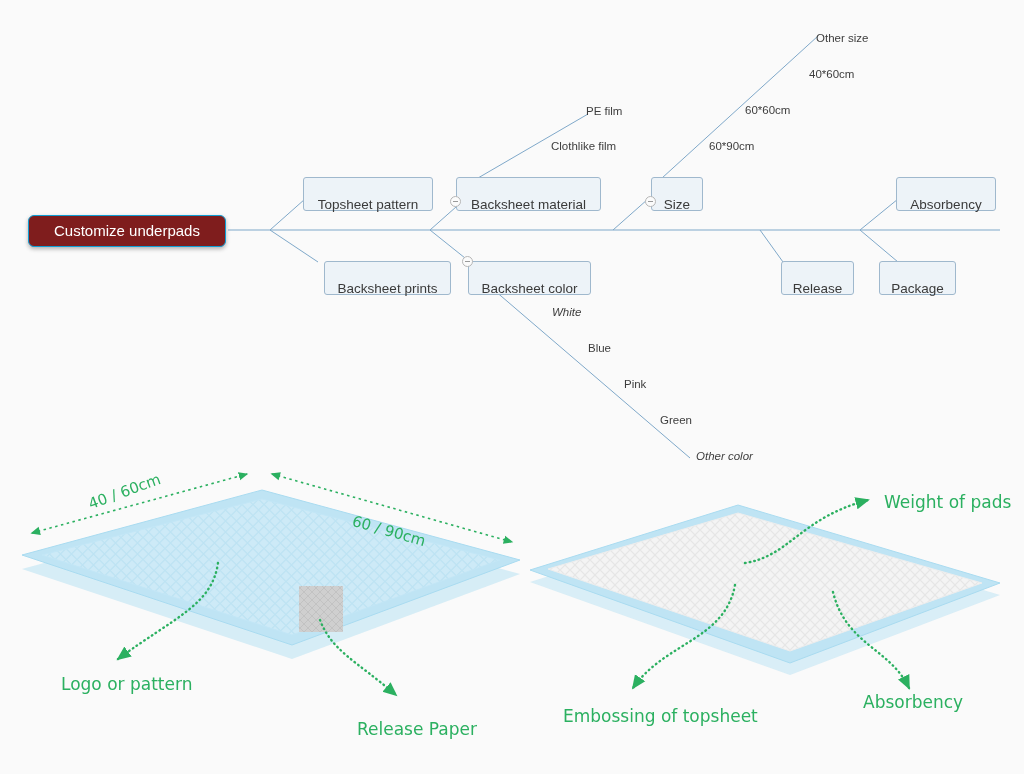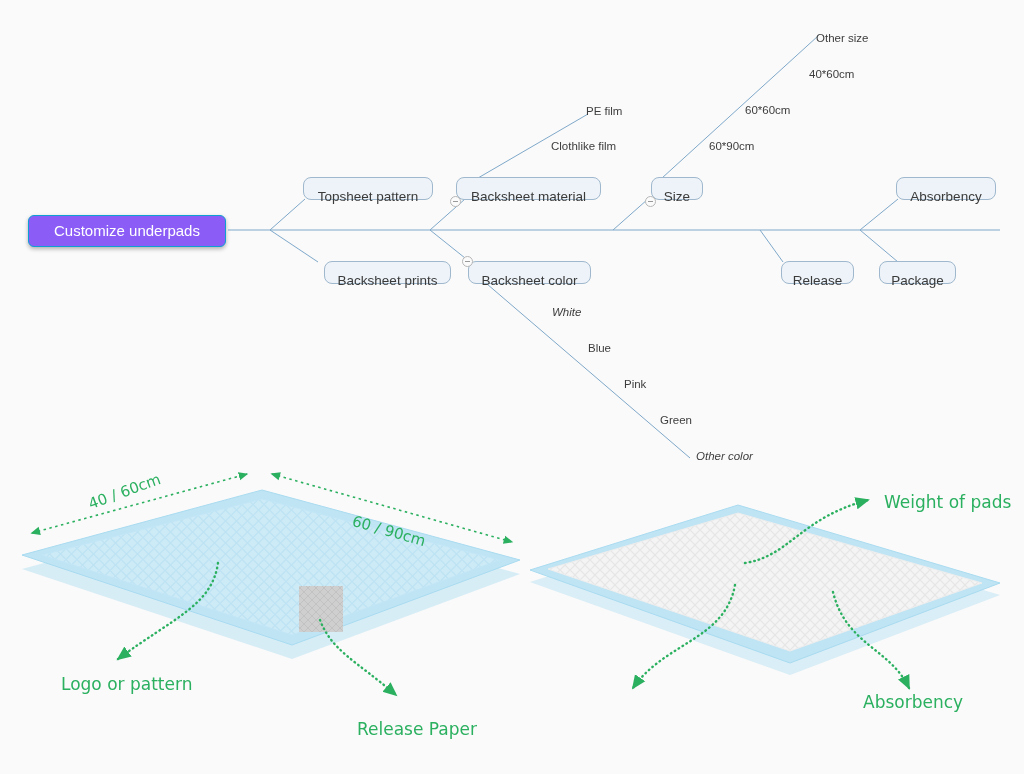--- a/index.html
+++ b/index.html
@@ -14,33 +14,33 @@
   #stage{position:absolute;left:0;top:0;width:1024px;height:774px;}
 
   
   .mm-svg{position:absolute;left:0;top:0;width:1024px;height:470px;}
 
   .node{
     position:absolute;
     box-sizing:border-box;
     background:#edf3f8;
     border:1px solid #9fb8cd;
-    border-radius:8px;
+    border-radius:3px;
     color:#3a3a3a;
     font-size:13.5px;
     line-height:21px;
     height:23px;
     text-align:center;
     white-space:nowrap;
-    padding:8px 10px;
+    padding:16px 10px;
   }
   .root-node{
     position:absolute;
     box-sizing:border-box;
-    background:#8b5cf6;
+    background:#7f1d1d;
     border:1px solid #0f9ed4;
     border-radius:6px;
     color:#ffffff;
     font-size:15px;
     line-height:30px;
     height:32px;
     text-align:center;
     white-space:nowrap;
     padding:0 14px;
     box-shadow:0 2px 4px rgba(0,0,0,.30);
@@ -259,17 +259,20 @@
   <div class="green-label" style="left:61px;top:673px;">
     <span>Logo or pattern</span>
   </div>
   <div class="green-label" style="left:357px;top:718px;">
     <span>Release Paper</span>
   </div>
 
   <div class="green-label" style="left:884px;top:491px;">
     <span>Weight of pads</span>
   </div>
+  <div class="green-label" style="left:563px;top:705px;">
+    <span>Embossing of topsheet</span>
+  </div>
   <div class="green-label" style="left:863px;top:691px;">
     <span>Absorbency</span>
   </div>
 
 </div>
 
 </body></html>

